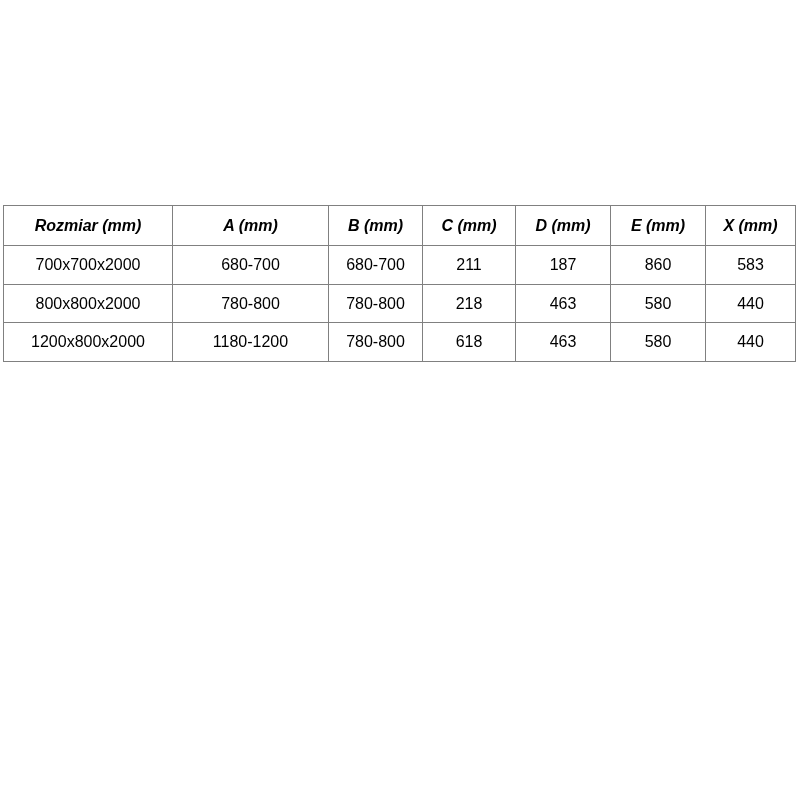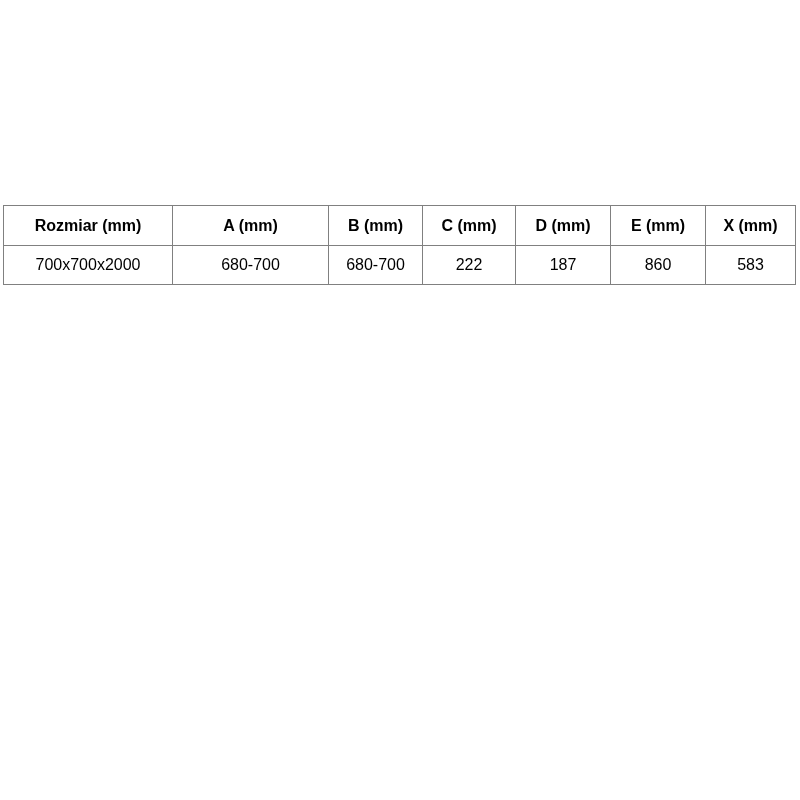--- a/index.html
+++ b/index.html
@@ -36,20 +36,21 @@
     font-size: 16px;
     line-height: 1;
     overflow: hidden;
     white-space: nowrap;
   }
   table.size-table th {
     font-weight: bold;
   }
   table.size-table thead tr {
     height: 40px;
+    font-style: italic;
   }
   table.size-table tbody tr {
     height: 38.7px;
   }
   
   col.c0 { width: 169px; }
   col.c1 { width: 156px; }
   col.c2 { width: 94px; }
   col.c3 { width: 93px; }
   col.c4 { width: 95px; }
@@ -79,20 +80,38 @@
           <th>D (mm)</th>
           <th>E (mm)</th>
           <th>X (mm)</th>
         </tr>
     </thead>
     <tbody>
         <tr>
           <td>700x700x2000</td>
           <td>680-700</td>
           <td>680-700</td>
-          <td>222</td>
+          <td>211</td>
           <td>187</td>
           <td>860</td>
           <td>583</td>
+        </tr>
+        <tr>
+          <td>800x800x2000</td>
+          <td>780-800</td>
+          <td>780-800</td>
+          <td>218</td>
+          <td>463</td>
+          <td>580</td>
+          <td>440</td>
+        </tr>
+        <tr>
+          <td>1200x800x2000</td>
+          <td>1180-1200</td>
+          <td>780-800</td>
+          <td>618</td>
+          <td>463</td>
+          <td>580</td>
+          <td>440</td>
         </tr>
       </tbody>
   </table>
 </div>
 
 </body></html>

